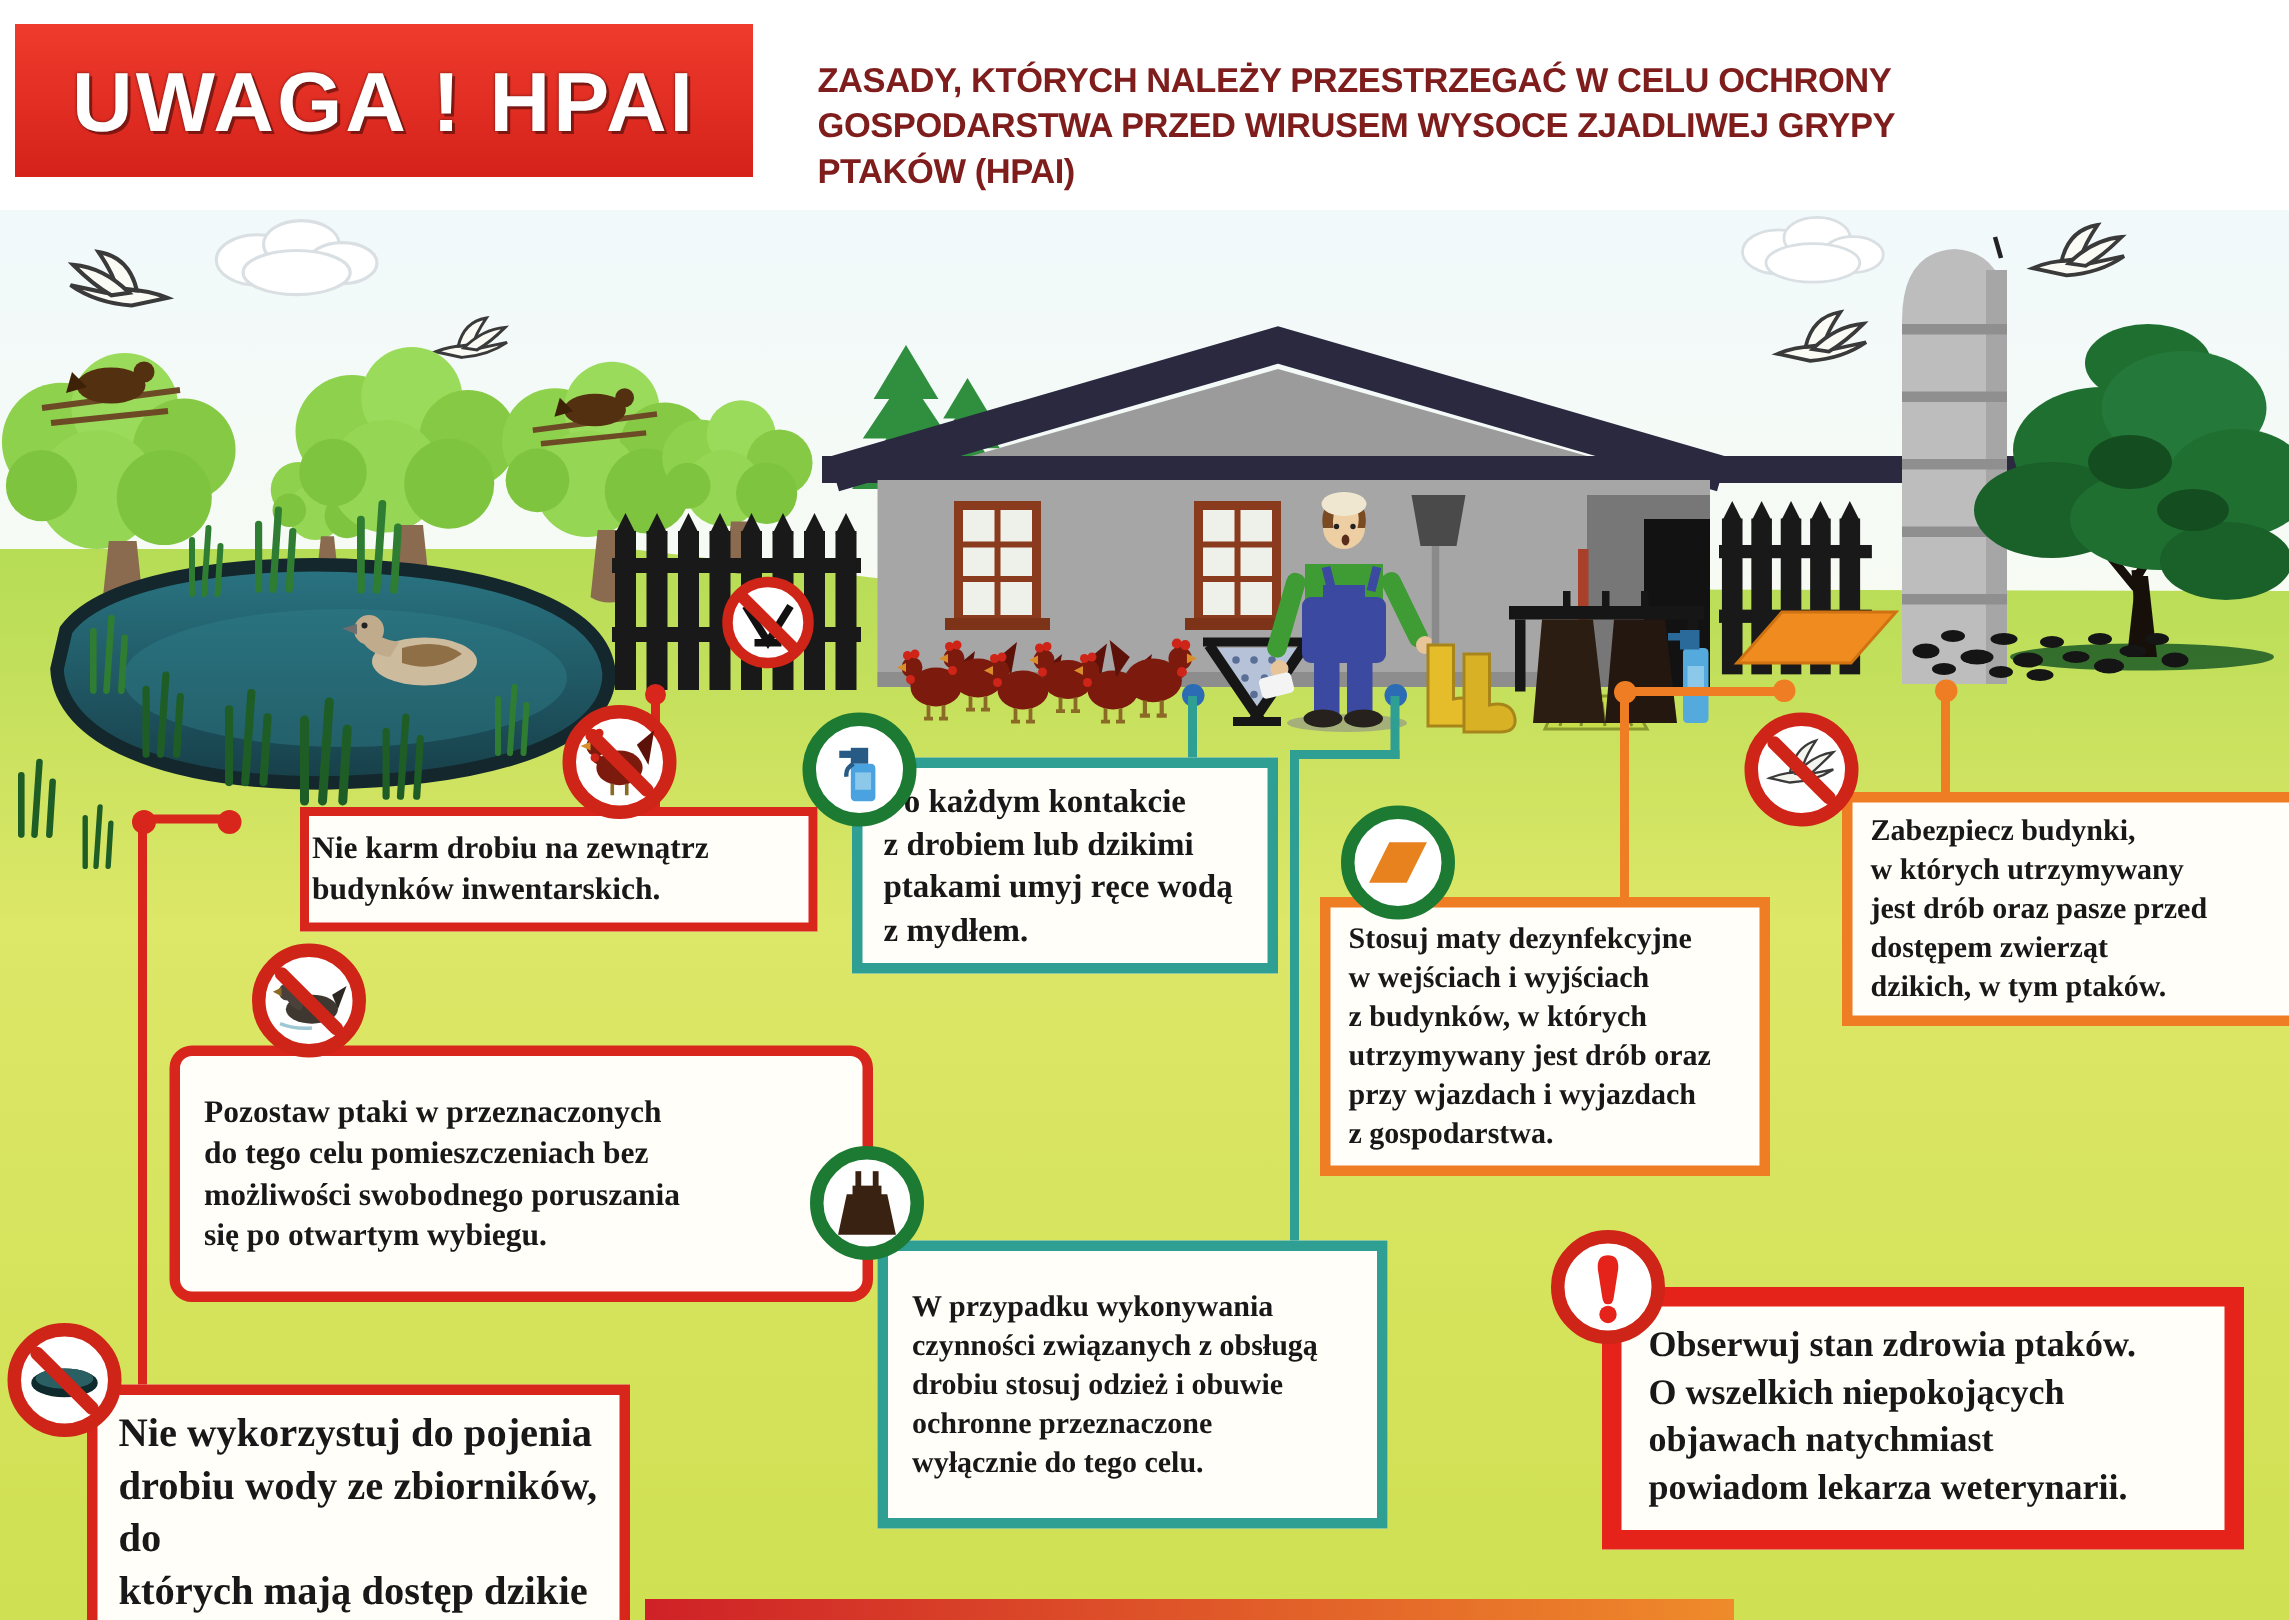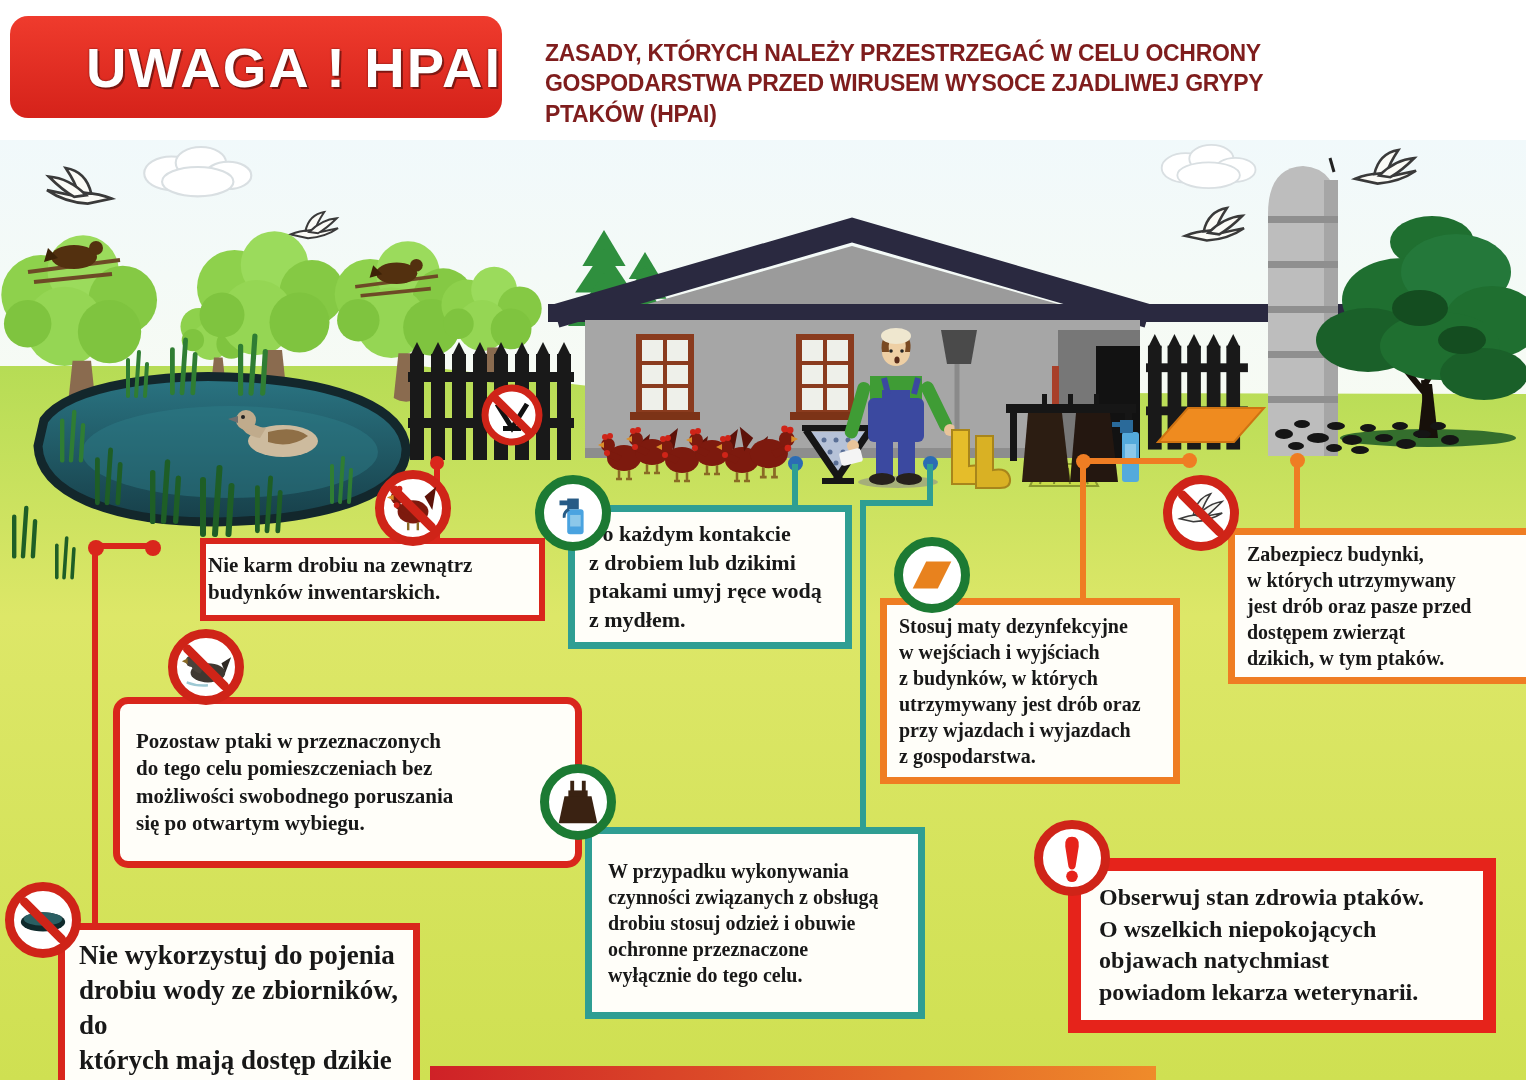--- a/index.html
+++ b/index.html
@@ -2,21 +2,21 @@
 <html lang="pl"><head>
 <meta charset="utf-8">
 <style>
   html,body{margin:0;padding:0;background:#e9e9e9;}
   .poster{position:relative;width:1526px;height:1080px;background:#ffffff;overflow:hidden;
           font-family:"Liberation Sans",sans-serif;}
   
   .header{position:absolute;left:0;top:0;width:1526px;height:140px;background:#ffffff;z-index:5;}
   .banner{position:absolute;left:10px;top:16px;width:492px;height:102px;
           background:linear-gradient(180deg,#ef3b2d 0%,#d5221a 100%);
-          display:flex;align-items:center;justify-content:flex-end;border-radius:18px;}
+          display:flex;align-items:center;justify-content:center;}
   .banner span{color:#ffffff;font-weight:bold;font-size:56px;letter-spacing:2px;
           text-shadow:0 0 2px #5a1210, 2px 2px 0 rgba(60,10,8,.55);}
   .heading{position:absolute;left:545px;top:38px;width:960px;color:#7f1d1d;
           font-weight:bold;font-size:23px;line-height:1.32;white-space:pre-line;letter-spacing:-0.3px;}
   
   .scene-svg{position:absolute;left:0;top:0;z-index:1;}
   
   .line,.dot{position:absolute;z-index:2;}
   .dot{border-radius:50%;}
   .c-red{background:#d9261c;} .c-teal{background:#2f9e93;} .c-blue{background:#2b6cb4;} .c-orange{background:#ef7d23;}

